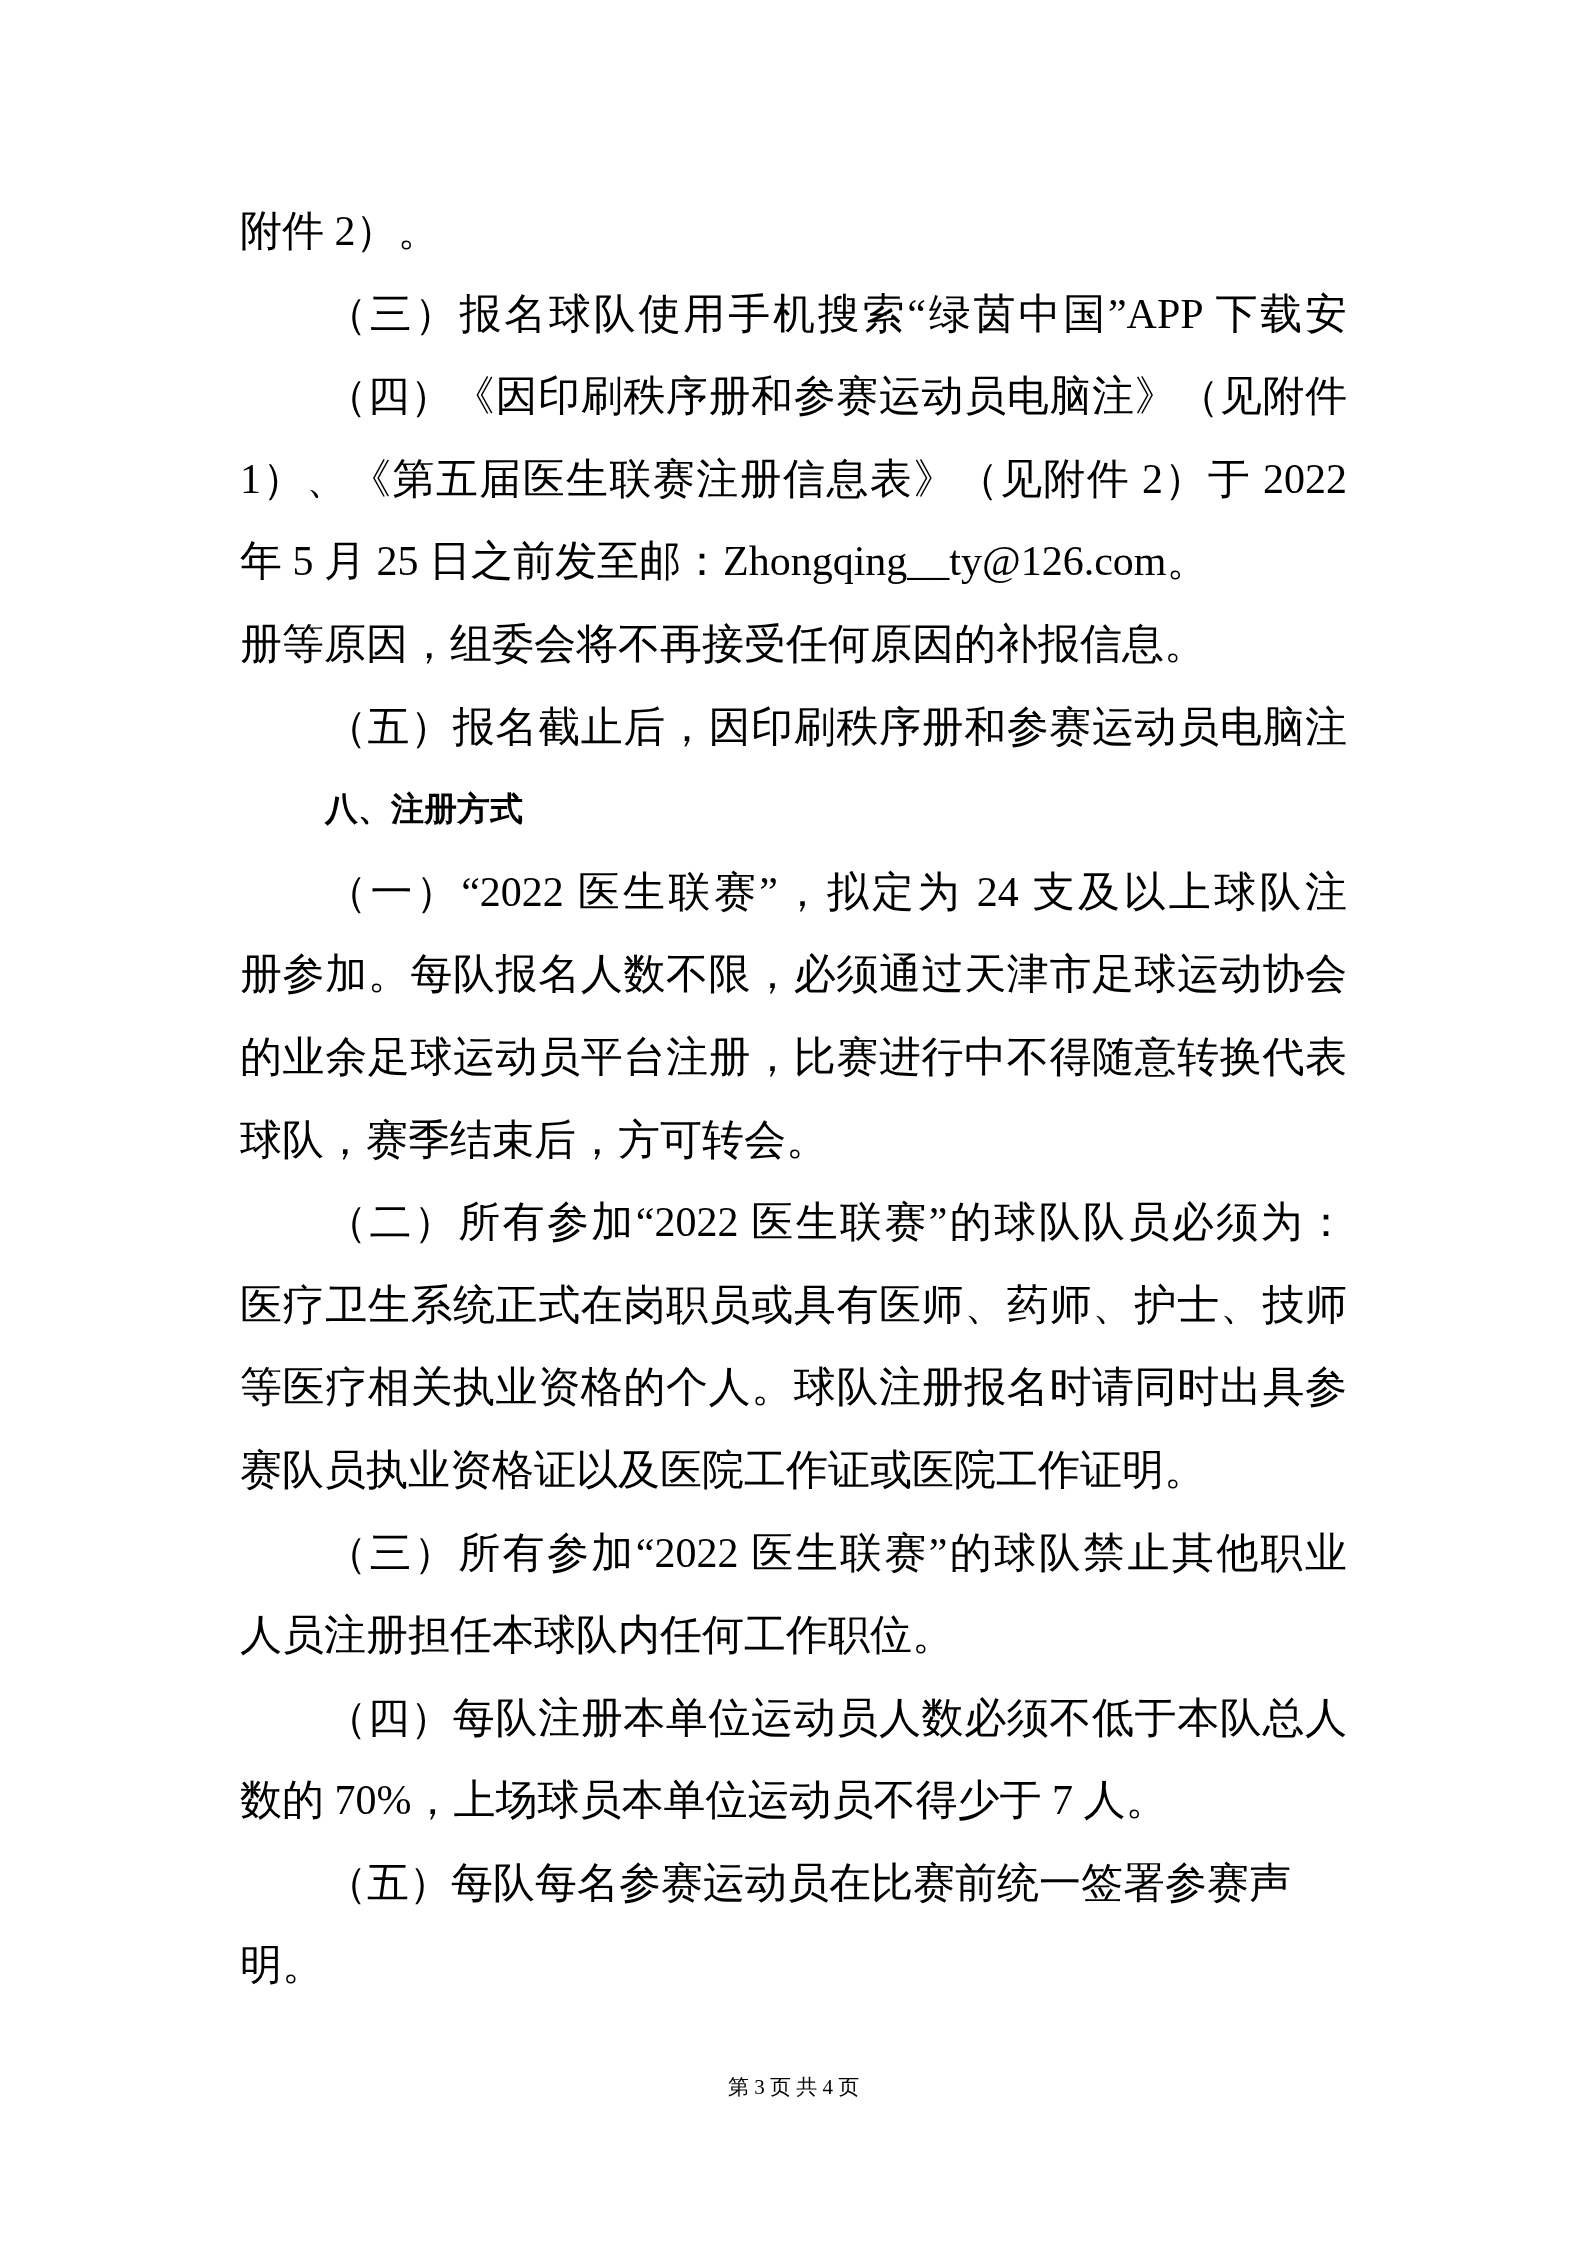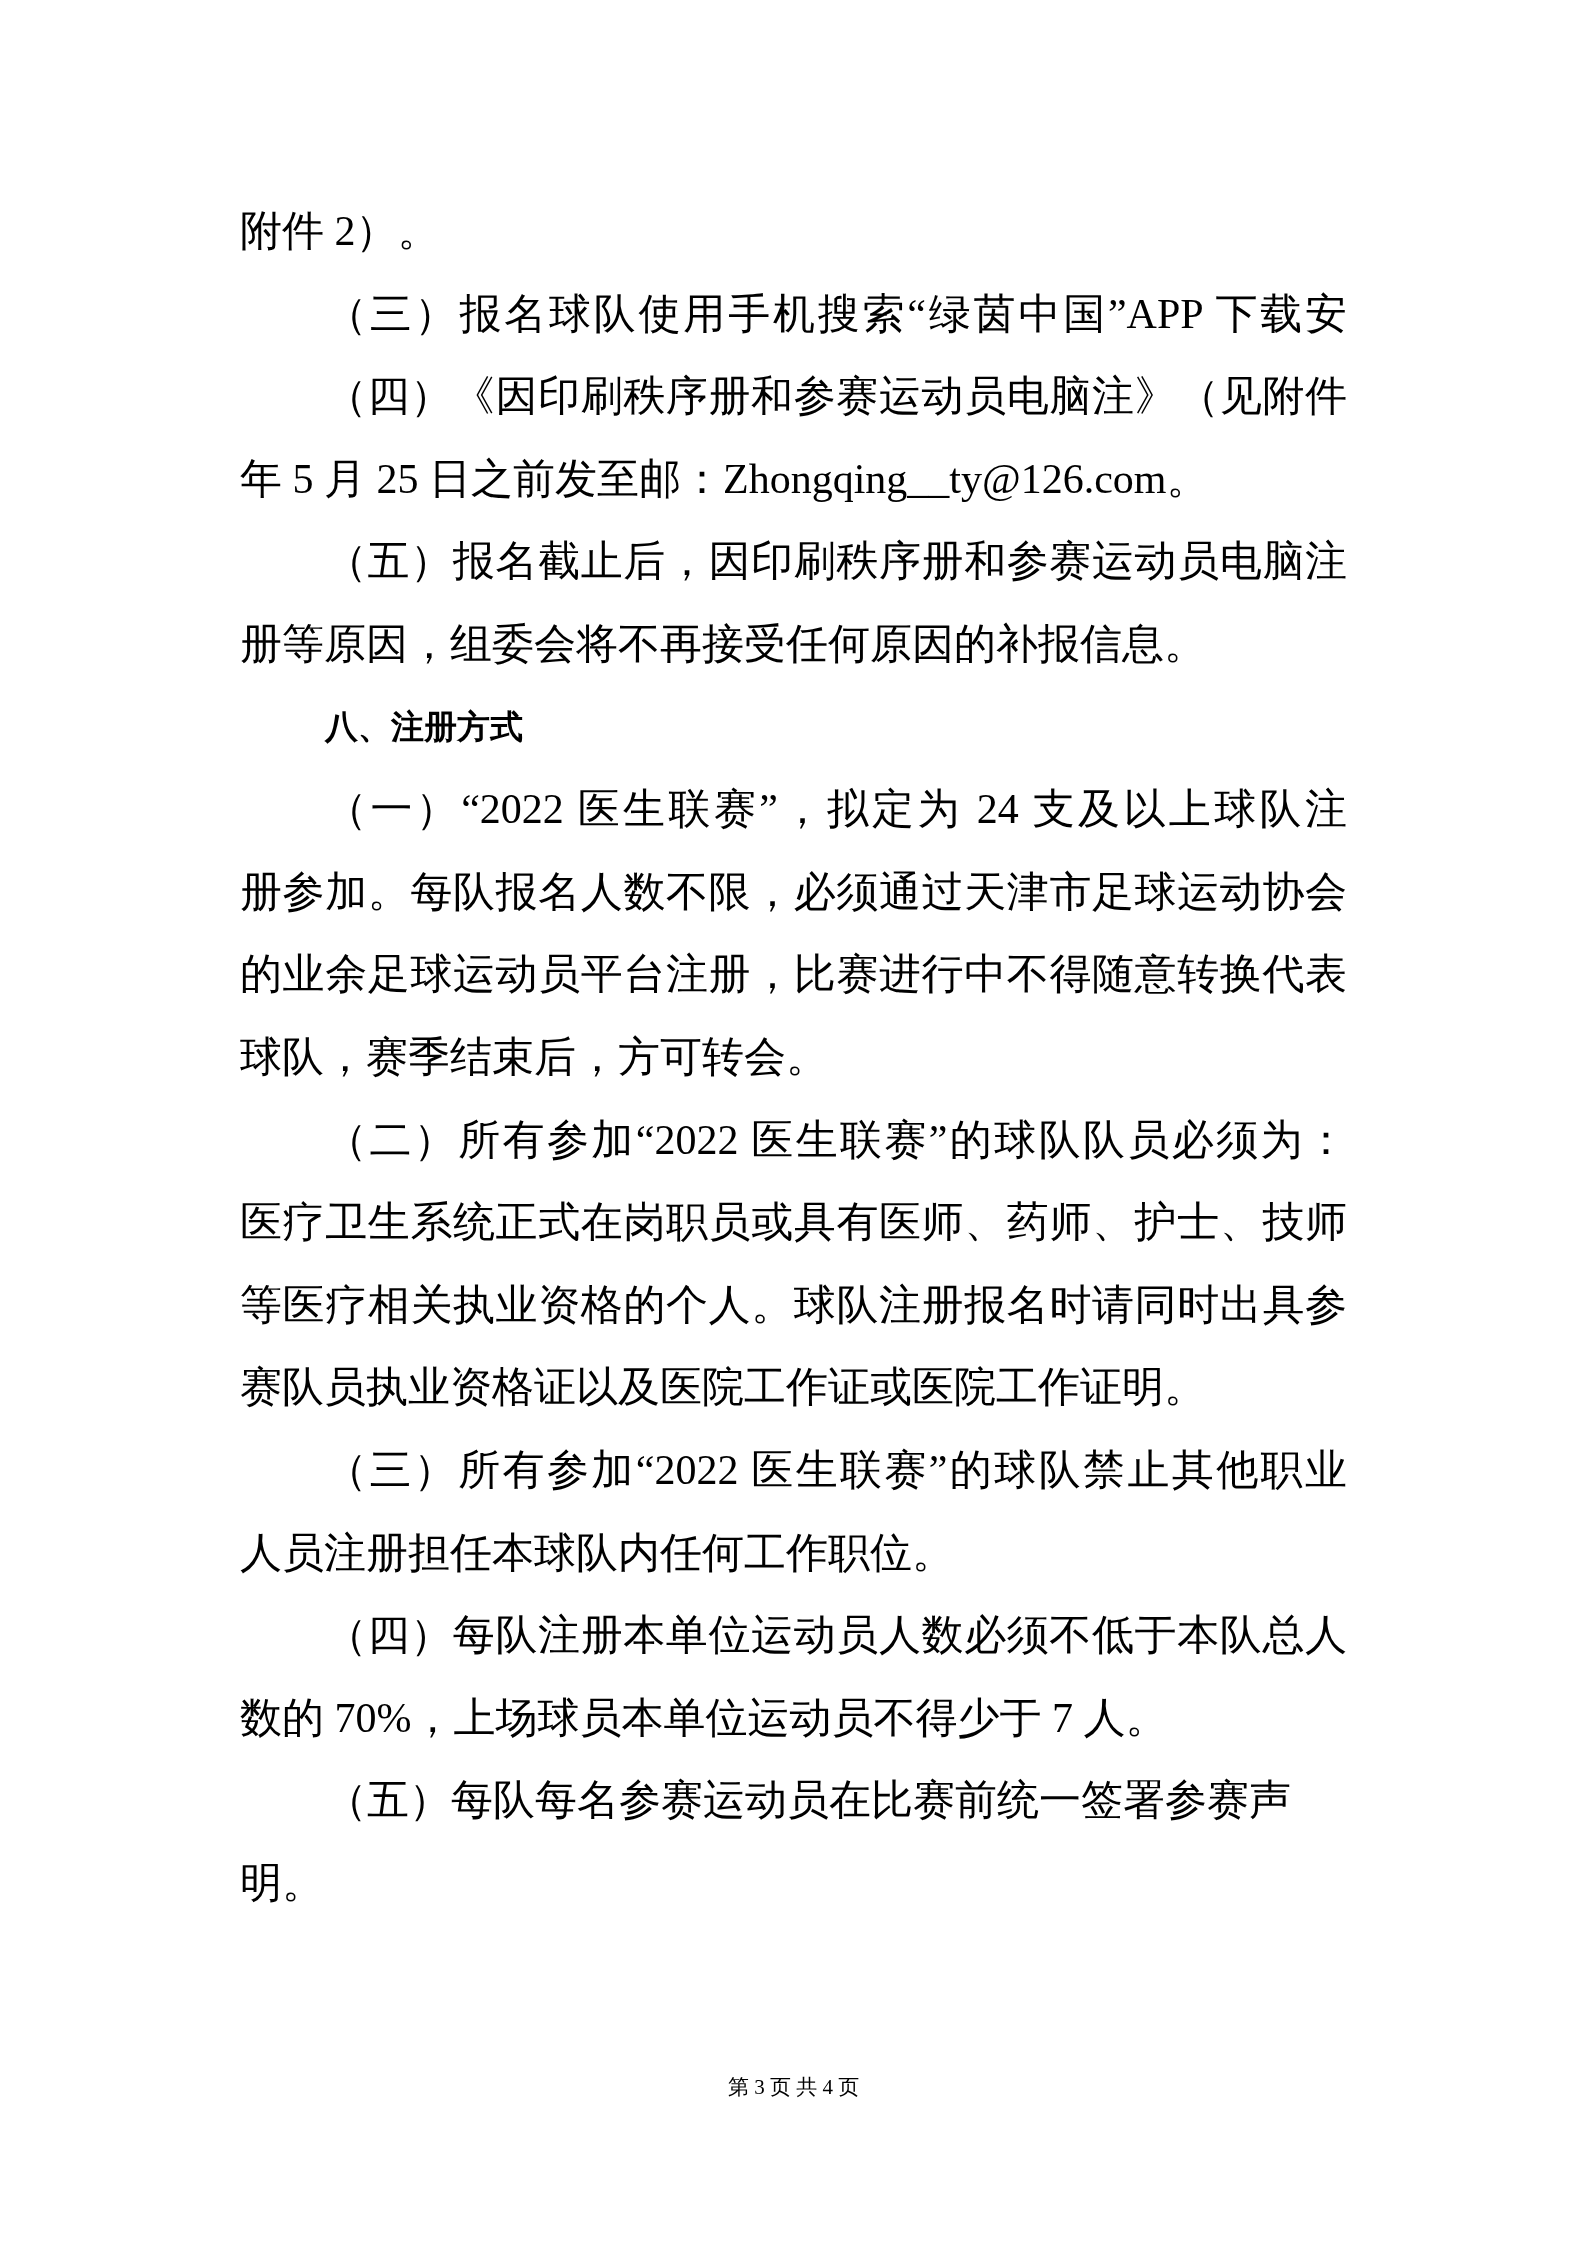--- a/index.html
+++ b/index.html
@@ -56,23 +56,24 @@
   }
 </style>
 </head>
 <body>
 
 <div class="page">
   <div class="body-block" id="lines-container">
       <div class="line">附件 2）。</div>
       <div class="line indent fill">（三）报名球队使用手机搜索“绿茵中国”APP 下载安</div>
       <div class="line indent fill">（四）《因印刷秩序册和参赛运动员电脑注》（见附件</div>
+      <div class="line fill">1）、《第五届医生联赛注册信息表》（见附件 2）于 2022</div>
       <div class="line">年 5 月 25 日之前发至邮：Zhongqing__ty@126.com。</div>
+      <div class="line">册等原因，组委会将不再接受任何原因的补报信息。</div>
       <div class="line indent fill">（五）报名截止后，因印刷秩序册和参赛运动员电脑注</div>
-      <div class="line">册等原因，组委会将不再接受任何原因的补报信息。</div>
       <div class="line heading indent">八、注册方式</div>
       <div class="line indent fill">（一）“2022 医生联赛”，拟定为 24 支及以上球队注</div>
       <div class="line fill">册参加。每队报名人数不限，必须通过天津市足球运动协会</div>
       <div class="line fill">的业余足球运动员平台注册，比赛进行中不得随意转换代表</div>
       <div class="line">球队，赛季结束后，方可转会。</div>
       <div class="line indent fill">（二）所有参加“2022 医生联赛”的球队队员必须为：</div>
       <div class="line fill">医疗卫生系统正式在岗职员或具有医师、药师、护士、技师</div>
       <div class="line fill">等医疗相关执业资格的个人。球队注册报名时请同时出具参</div>
       <div class="line">赛队员执业资格证以及医院工作证或医院工作证明。</div>
       <div class="line indent fill">（三）所有参加“2022 医生联赛”的球队禁止其他职业</div>

